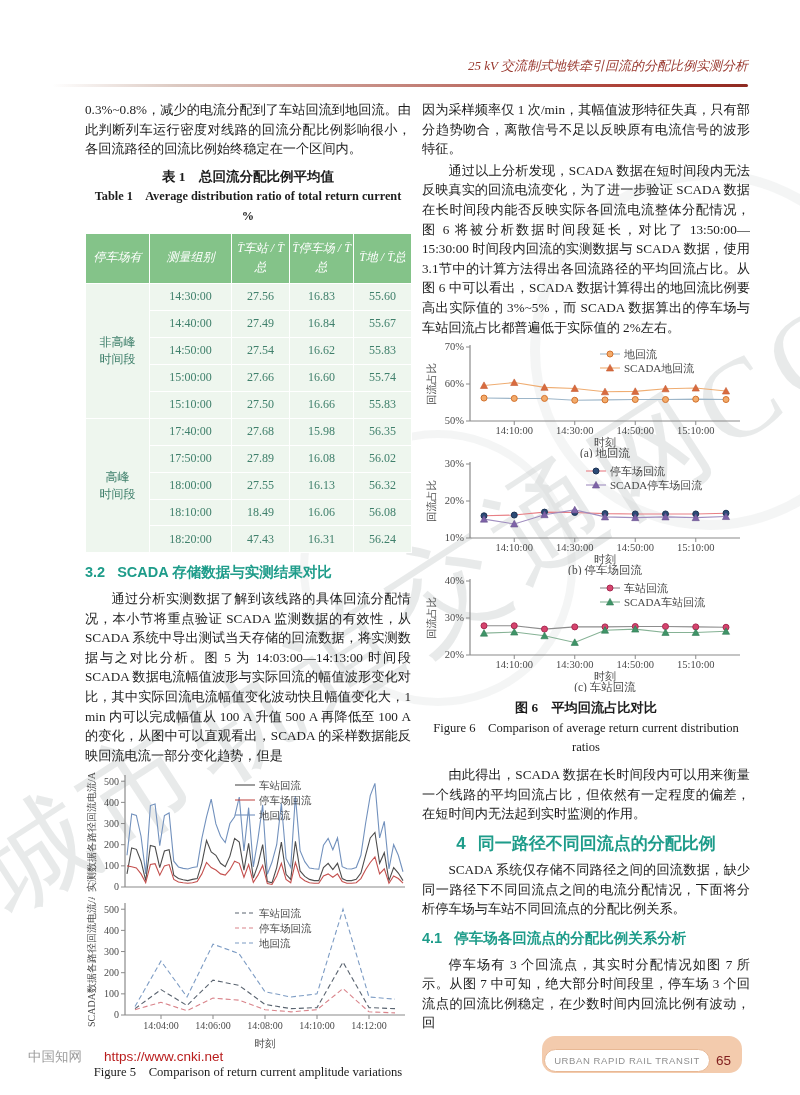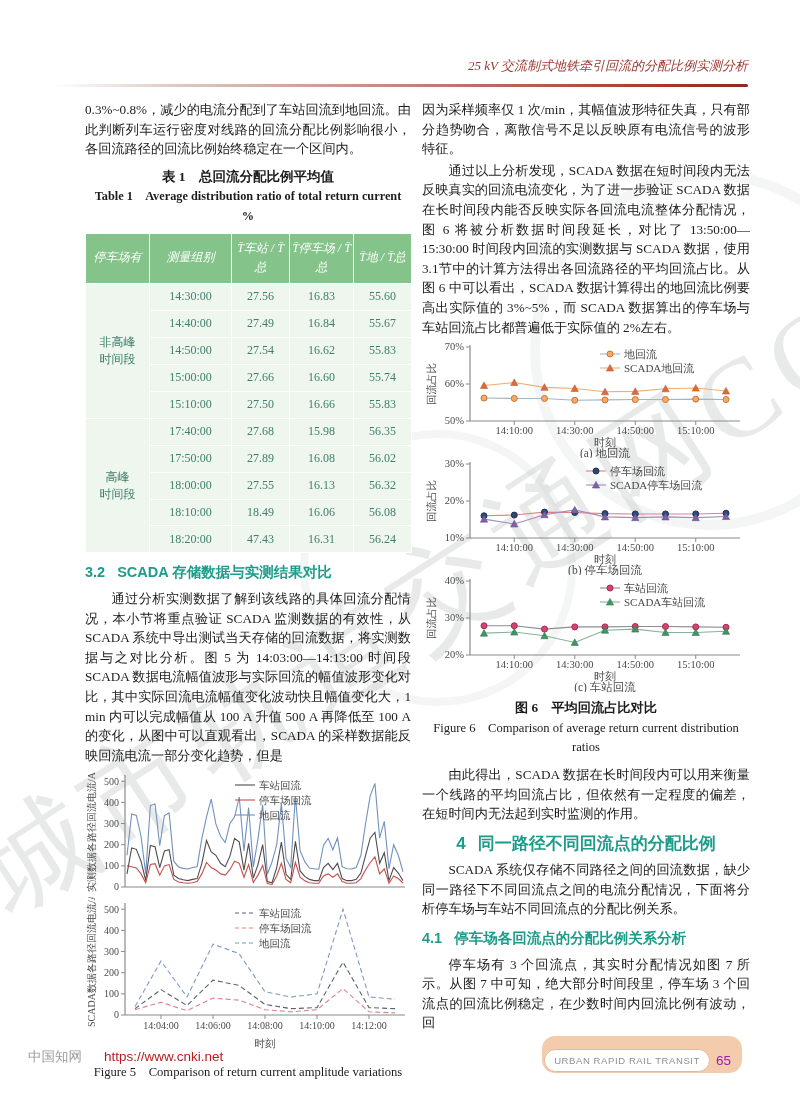--- a/index.html
+++ b/index.html
@@ -41,21 +41,21 @@
   .chart{line-height:0;}
   
   .footer-left{position:absolute;left:28px;top:1048px;font-family:"Liberation Sans","DejaVu Sans",sans-serif;
       font-size:13.5px;color:#9b9b9b;z-index:1;}
   .footer-left .url{margin-left:22px;color:#b91c1c;}
   .badge{position:absolute;right:58px;top:1036px;height:25px;background:#f3cbad;border-radius:13px;
       display:flex;align-items:center;padding:12px 11px 0 0;z-index:1;}
   .badge .inner{background:#ffffff;border:1px solid #e8b894;border-radius:12px;height:21px;margin:0 6px 0 2px;
       display:flex;align-items:center;padding:0 9px;}
   .badge .inner span{font-family:"Liberation Sans","DejaVu Sans",sans-serif;font-size:9.5px;color:#8f8f8f;letter-spacing:0.6px;}
-  .badge .pagenum{font-family:"Liberation Sans","DejaVu Sans",sans-serif;font-size:13.5px;color:#a21caf;}
+  .badge .pagenum{font-family:"Liberation Sans","DejaVu Sans",sans-serif;font-size:13.5px;color:#7f1d1d;}
 </style>
 </head>
 <body>
 
 <div class="page">
 
   <div class="wm-text">城市轨道交通网CCRM</div>
   <div class="wm-ring" style="width:340px;height:340px;right:-90px;top:170px;"></div>
   <div class="wm-ring" style="width:260px;height:260px;left:300px;top:430px;border-width:8px;"></div>
 

